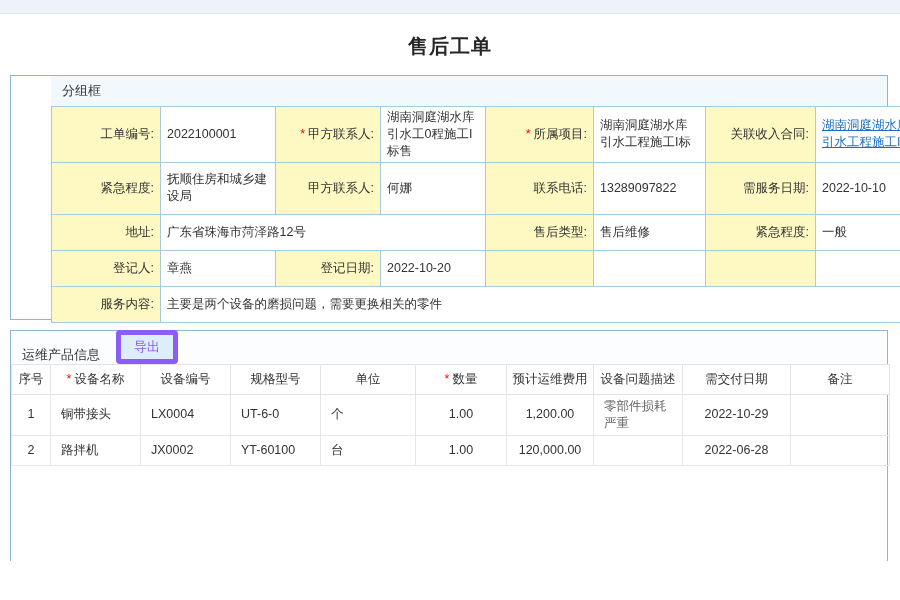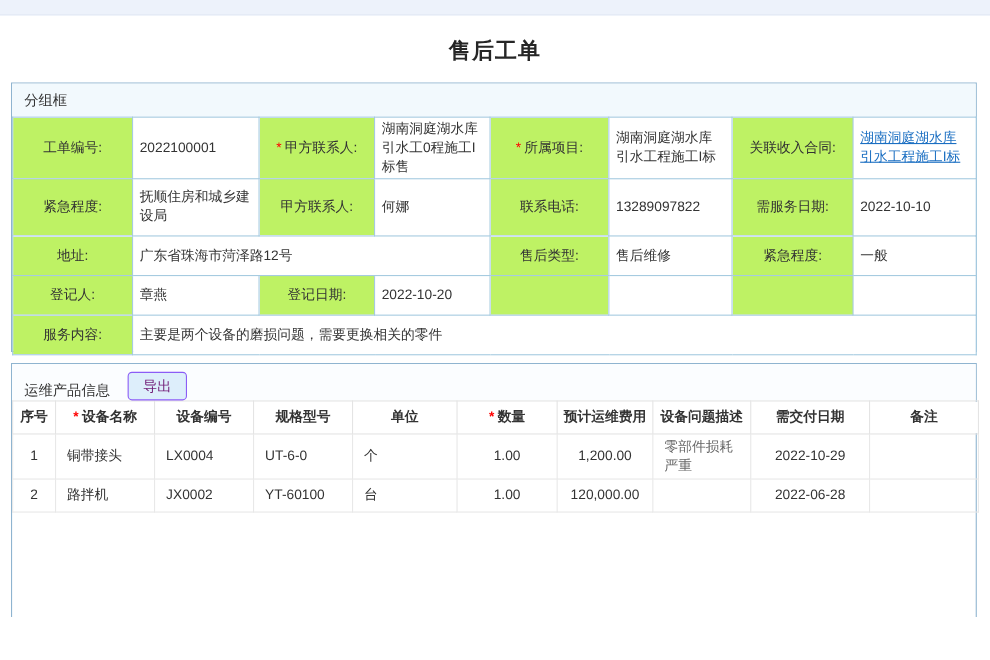--- a/index.html
+++ b/index.html
@@ -2,36 +2,36 @@
 <html><head>
 <meta charset="utf-8">
 <style>
   html,body{margin:0;padding:0;background:#fff;}
   .screen{position:relative;width:900px;height:561px;overflow:hidden;background:#fff;
           font-family:"Liberation Sans","DejaVu Sans",sans-serif;}
   .topbar{position:absolute;top:0;left:0;right:0;height:13px;background:#edf2fb;border-bottom:1px solid #e2e8f4;}
   .page-title{position:absolute;top:33px;left:0;right:0;margin:0;text-align:center;
               font-size:20px;font-weight:bold;color:#262626;letter-spacing:1px;}
   .box{position:absolute;left:10px;width:878px;border:1px solid #8fb4d0;background:#fff;box-sizing:border-box;}
-  .box1{top:75px;height:245px;}
+  .box1{top:75px;height:245px;padding-left:40px;}
   .box-header{height:30px;line-height:30px;padding-left:11px;font-size:13px;color:#333;background:#f2f9fd;}
   .form-table{width:100%;border-collapse:collapse;table-layout:fixed;font-size:12.5px;color:#333;}
   .form-table td{border:1px solid #a6cbe0;padding:2px 6px;overflow:hidden;line-height:1.35;}
-  td.lab{background:#bef264;text-align:center;}
+  td.lab{background:#fef9c3;text-align:right;}
   td.val{background:#ffffff;text-align:left;}
   .req{color:#ff0000;margin-right:3px;}
   tr.r52{height:52px;} tr.r36{height:36px;}
   a.link{color:#1b6fc2;text-decoration:underline;cursor:pointer;}
   .box2{top:330px;height:253px;}
   .section-header{display:flex;align-items:flex-end;height:33px;padding-left:11px;background:#fbfdff;}
   .section-title{font-size:13px;color:#333;}
-  .export-btn{margin-left:16px;padding:3px 13px;background:#ddeefb;border:1px solid #8b5cf6;border-radius:4px;
-              color:#701a75;font-size:13px;cursor:pointer;}
+  .export-btn{margin-left:16px;padding:3px 13px;background:#ddeefb;border:5px solid #8b5cf6;border-radius:4px;
+              color:#8b5cf6;font-size:13px;cursor:pointer;}
   .prod-table{width:100%;border-collapse:collapse;table-layout:fixed;font-size:12.5px;color:#333;}
-  .prod-table th{font-weight:bold;border:1px solid #e4e4e4;height:25px;text-align:center;color:#333;
+  .prod-table th{font-weight:normal;border:1px solid #e4e4e4;height:25px;text-align:center;color:#333;
                  padding:2px 3px;background:#fff;overflow:hidden;}
   .prod-table td{border:1px solid #e8e8e8;padding:3px 10px;overflow:hidden;line-height:1.35;}
   tr.pr1{height:40px;} tr.pr2{height:30px;}
   .tc{text-align:center;} .issue{color:#666;}
   .brand{position:absolute;left:746px;top:546px;width:146px;}
   .brand-row{display:flex;align-items:center;}
   .brand-name{font-size:21px;font-weight:bold;color:#9aa1a8;letter-spacing:1px;margin-left:3px;}
   .brand-site{font-size:12px;font-weight:bold;color:#bb4a42;letter-spacing:0.4px;margin-top:1px;text-align:center;}
   .box3{top:594px;height:12px;background:#e9f4fb;}
 </style>

